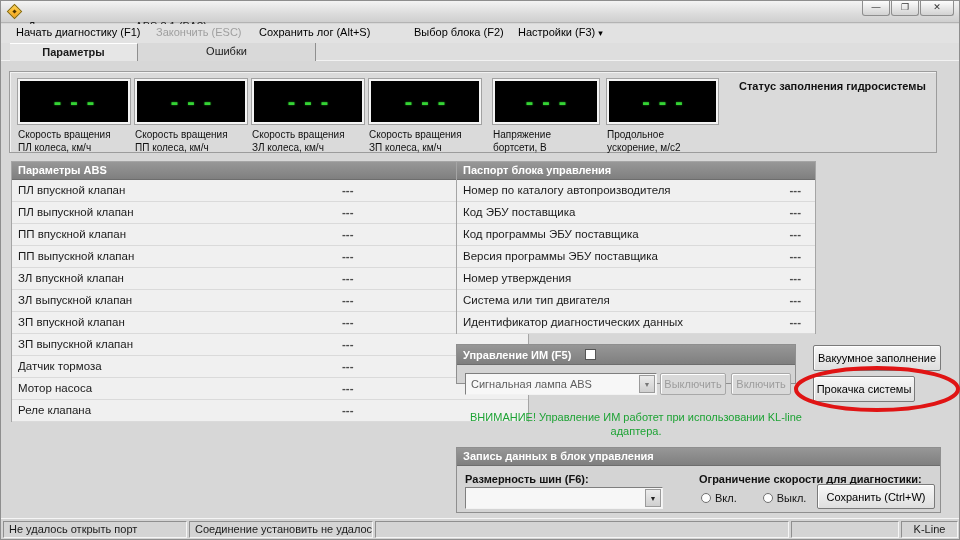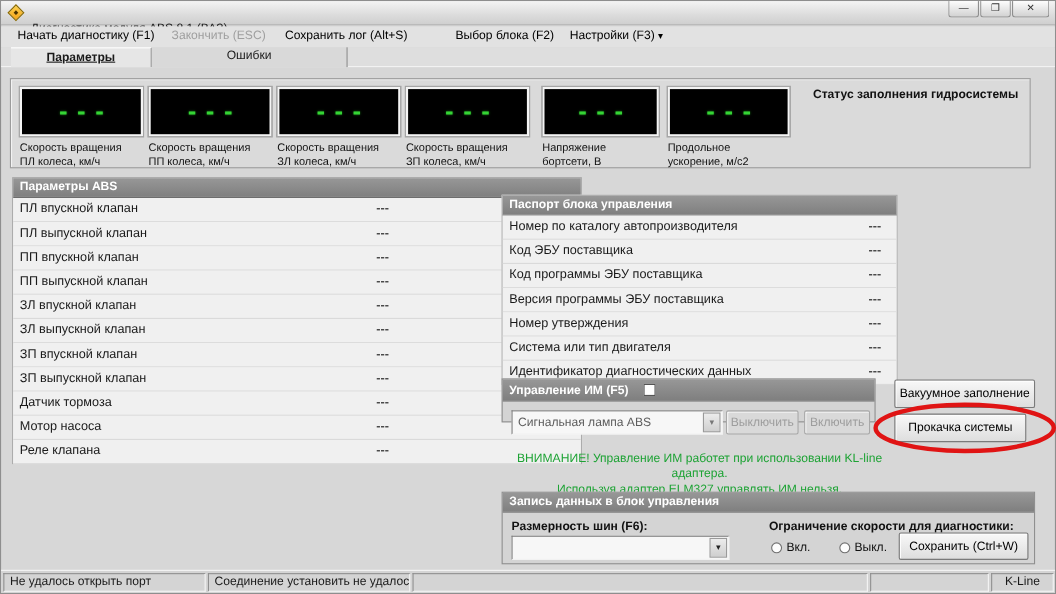--- a/index.html
+++ b/index.html
@@ -23,21 +23,21 @@
   
   .menubar { position:absolute; left:0; top:23px; width:100%; height:19px; background:#e2e2e2; }
   .menu-item { position:absolute; top:2px; font-size:11px; color:#000; white-space:nowrap; cursor:default; }
   .menu-item.disabled { color:#9f9f9f; }
   .caret { font-size:9px; margin-left:3px; }
 
   
   .tabstrip { position:absolute; left:0; top:42px; width:100%; height:18px; background:#dedede; border-bottom:1px solid #f2f2f2; }
   .tab { position:absolute; top:0; height:18px; font-size:11px; text-align:center; line-height:17px;
     border-right:1px solid #8f8f8f; background:#d9d9d9; color:#1a1a1a; }
-  .tab.active { font-weight:bold; background:#e6e6e6; border-top:1px solid #fff;text-decoration:underline; }
+  .tab.active { font-weight:bold; background:#e6e6e6; border-top:1px solid #fff; }
 
   
   .gauge-frame { position:absolute; left:8px; top:70px; width:928px; height:82px;
     border:1px solid #9c9c9c; box-shadow:inset 1px 1px 0 #f2f2f2; background:#dadada; }
   .gauge { position:absolute; top:7px; }
   .led { width:112px; height:45px; background:#000; border:2px solid #f4f4f4; outline:1px solid #a2a2a2;
     display:flex; align-items:center; justify-content:center; }
   .led-value { font-family:"DejaVu Sans Mono", monospace; font-weight:bold; font-size:19px; letter-spacing:5px;
     color:#35d435; text-shadow:0 0 2px #1d8f1d; padding-left:5px; }
   .gauge-label { font-size:10px; color:#111; line-height:13px; margin-top:4px; white-space:nowrap; }
@@ -45,21 +45,21 @@
 
   
   .panel { position:absolute; background:#f0f0f0; border:1px solid #a5a5a5; }
   .panel-header { height:18px; background:linear-gradient(#979797,#7f7f7f); border-bottom:1px solid #6d6d6d;
     color:#fff; font-size:11px; font-weight:bold; line-height:17px; padding-left:6px; }
   .prow { position:relative; height:22px; border-bottom:1px solid #dadada; background:#f0f0f0; }
   .prow .rl { position:absolute; left:6px; top:4px; font-size:11.5px; color:#1a1a1a; white-space:nowrap; }
   .prow .rv { position:absolute; top:4px; font-size:11.5px; color:#4a4a4a; font-weight:bold; }
   .left-panel { left:10px; top:160px; width:518px; height:261px; }
   .left-panel .rv { left:330px; }
-  .right-panel { left:455px; top:160px; width:360px; height:173px;margin-top:16px; }
+  .right-panel { left:455px; top:160px; width:360px; height:173px; }
   .right-panel .rv { right:14px; }
 
   
   .im-panel { position:absolute; left:455px; top:343px; width:340px; height:40px; background:#d4d4d4; border:1px solid #8f8f8f; }
   .im-header { height:20px; background:linear-gradient(#979797,#7f7f7f); border-bottom:1px solid #6d6d6d;
     display:flex; align-items:center; padding-left:6px; }
   .im-title { color:#fff; font-size:11px; font-weight:bold; }
   .im-checkbox { width:11px; height:11px; background:#fff; border:1px solid #555; margin-left:14px; }
   .combo { position:absolute; height:22px; background:#f7f7f7; border:1px solid; border-color:#7f7f7f #f2f2f2 #f2f2f2 #7f7f7f;padding-left:32px; }
   .combo .combo-text { position:absolute; left:5px; top:4px; font-size:11px; color:#5d5d5d; white-space:nowrap; }
@@ -67,21 +67,21 @@
     border:1px solid #9a9a9a; font-size:7px; text-align:center; line-height:17px; color:#777; }
   .im-combo { left:8px; top:28px; width:192px; }
   .btn { position:absolute; text-align:center; font-size:11px; color:#000;
     background:linear-gradient(#f8f8f8,#dedede); border:1px solid #7a7a7a; border-radius:2px;
     box-shadow:inset 1px 1px 0 #fff; }
   .btn.disabled { color:#9d9d9d; background:#d9d9d9; border-color:#a8a8a8; }
   .btn-off { left:203px; top:28px; width:66px; height:22px; line-height:21px; }
   .btn-on  { left:274px; top:28px; width:60px; height:22px; line-height:21px; }
 
   .btn-vacuum { left:812px; top:344px; width:128px; height:26px; line-height:25px; }
-  .btn-bleed  { left:812px; top:375px; width:120px; height:26px; line-height:25px; }
+  .btn-bleed  { left:812px; top:375px; width:102px; height:26px; line-height:25px; }
   .red-ellipse-svg { position:absolute; left:792px; top:362px; width:168px; height:50px; pointer-events:none; }
 
   
   .warning { position:absolute; left:448px; top:409px; width:374px; text-align:center; font-size:11px;
     color:#1ea335; line-height:14px; }
 
   
   .write-panel { position:absolute; left:455px; top:446px; width:485px; height:66px; background:#d4d4d4; border:1px solid #8f8f8f; }
   .write-header { height:18px; background:linear-gradient(#979797,#7f7f7f); border-bottom:1px solid #6d6d6d;
     color:#fff; font-size:11px; font-weight:bold; line-height:17px; padding-left:6px; }
@@ -279,21 +279,20 @@
   </div>
 
   <div class="btn btn-vacuum">Вакуумное заполнение</div>
   <div class="btn btn-bleed">Прокачка системы</div>
   <svg class="red-ellipse-svg" viewBox="0 0 168 50">
     <ellipse cx="84" cy="26" rx="81" ry="21" fill="none" stroke="#e01414" stroke-width="4"></ellipse>
   </svg>
 
   <div class="warning">
     <div>ВНИМАНИЕ! Управление ИМ работет при использовании KL-line адаптера.</div>
-    <div>Используя адаптер ELM327 управлять ИМ нельзя.</div>
   </div>
 
   <div class="write-panel">
     <div class="write-header">Запись данных в блок управления</div>
     <div class="tire-label">Размерность шин (F6):</div>
     <div class="combo tire-combo">
       <span class="combo-text" style="color:#111"></span>
       <span class="combo-arrow">▼</span>
     </div>
     <div class="speed-label">Ограничение скорости для диагностики:</div>

